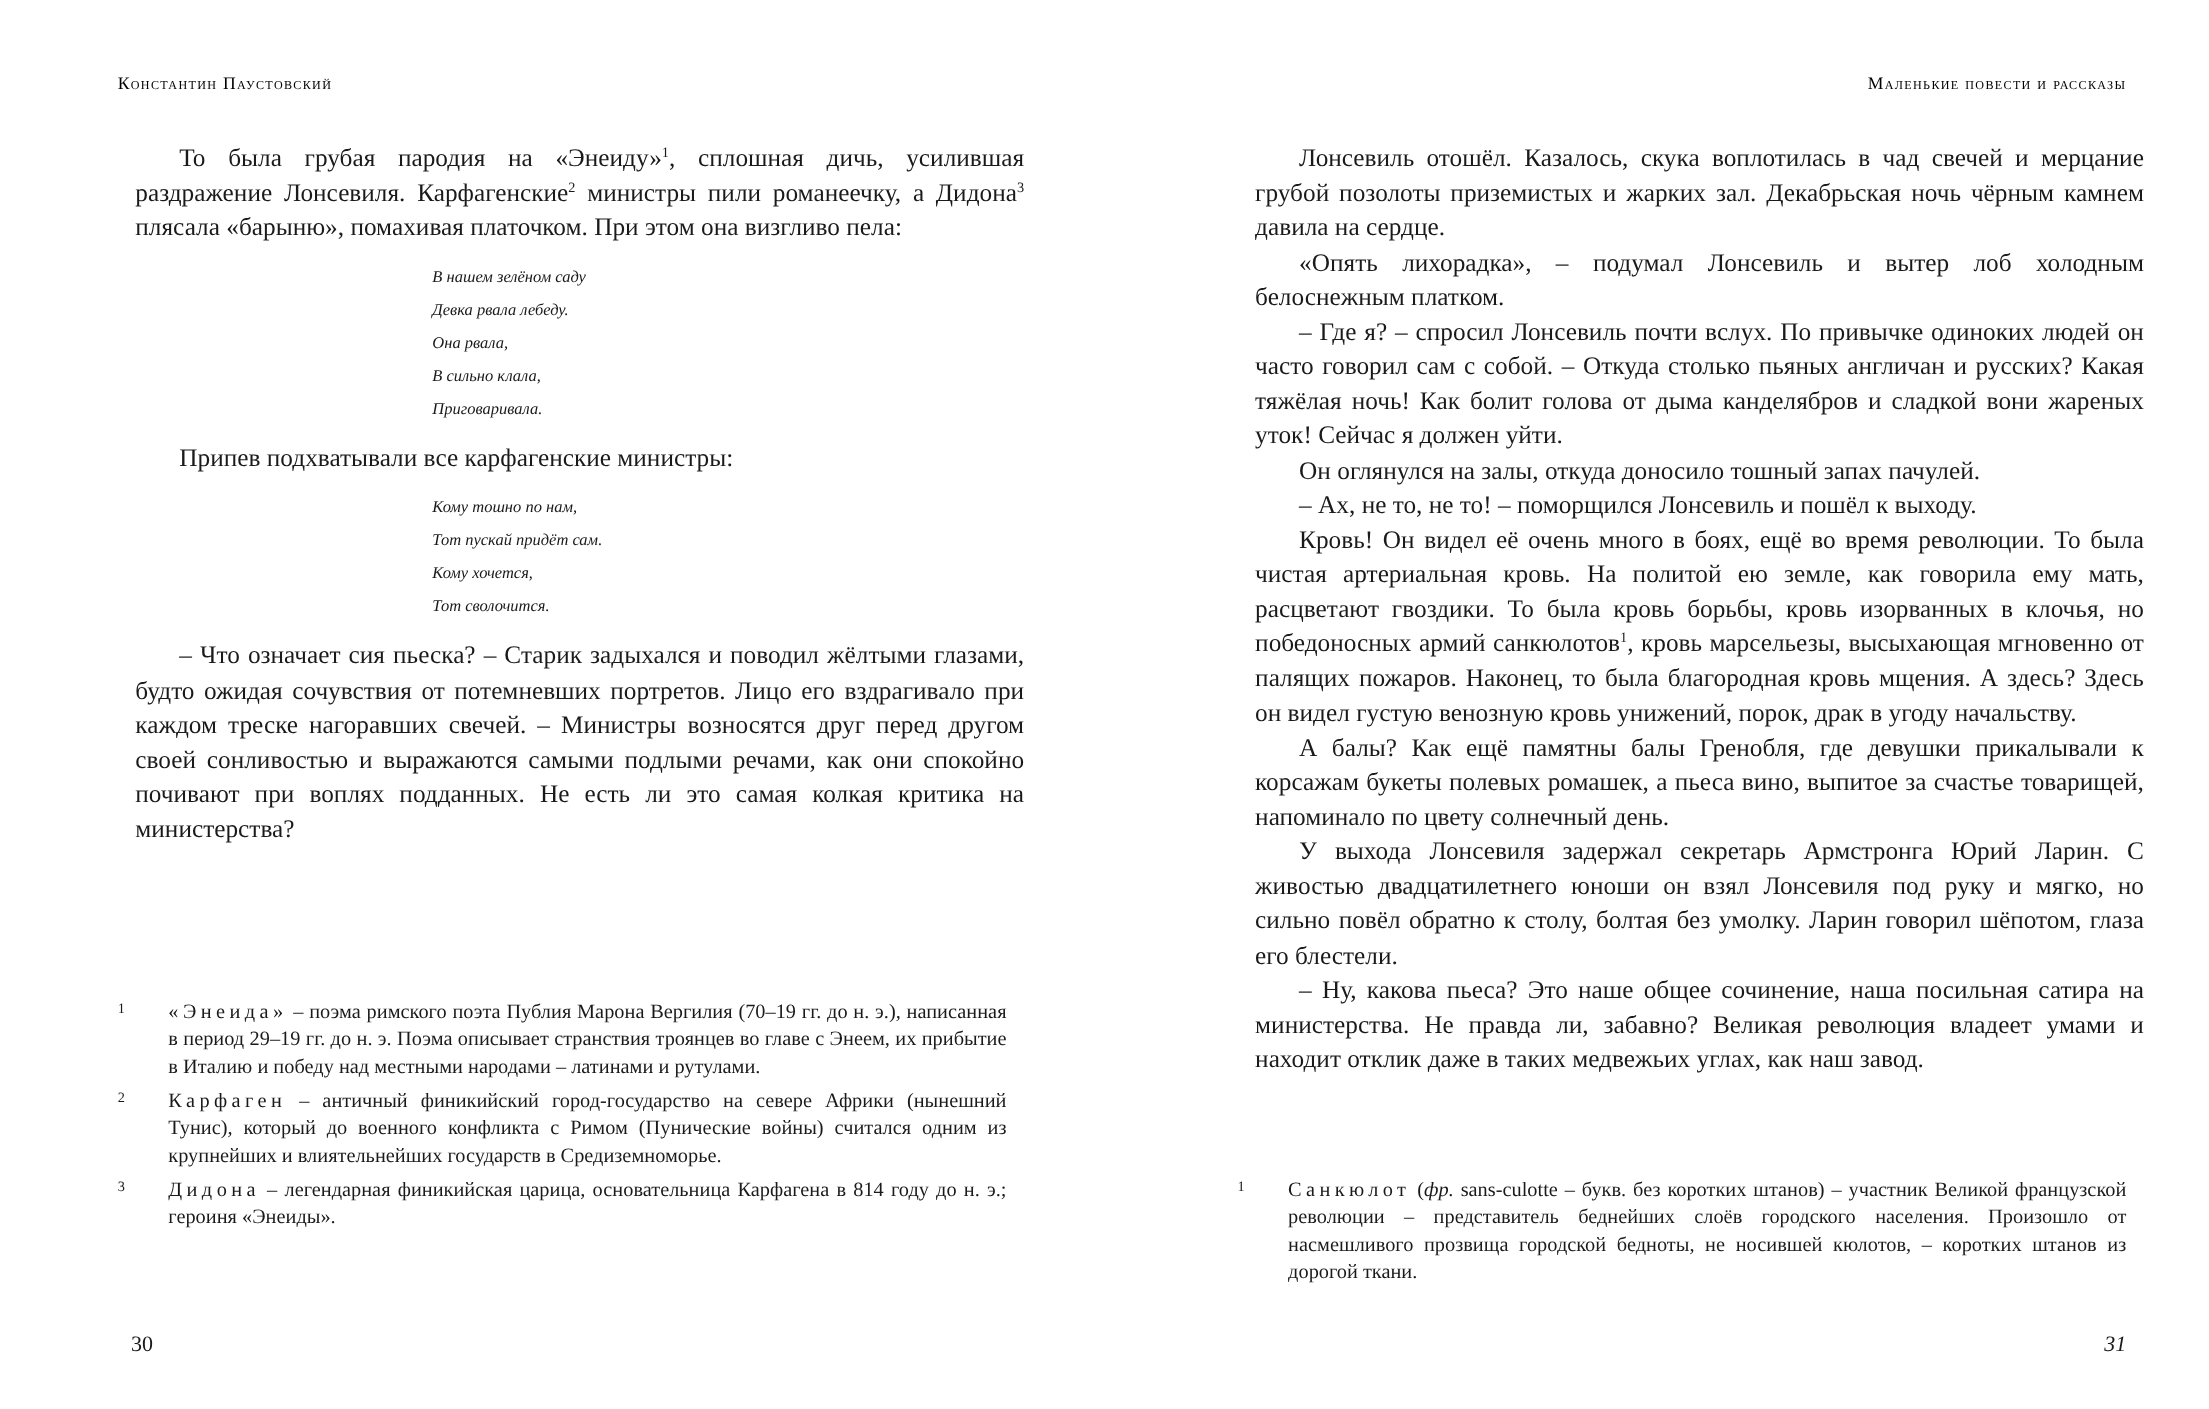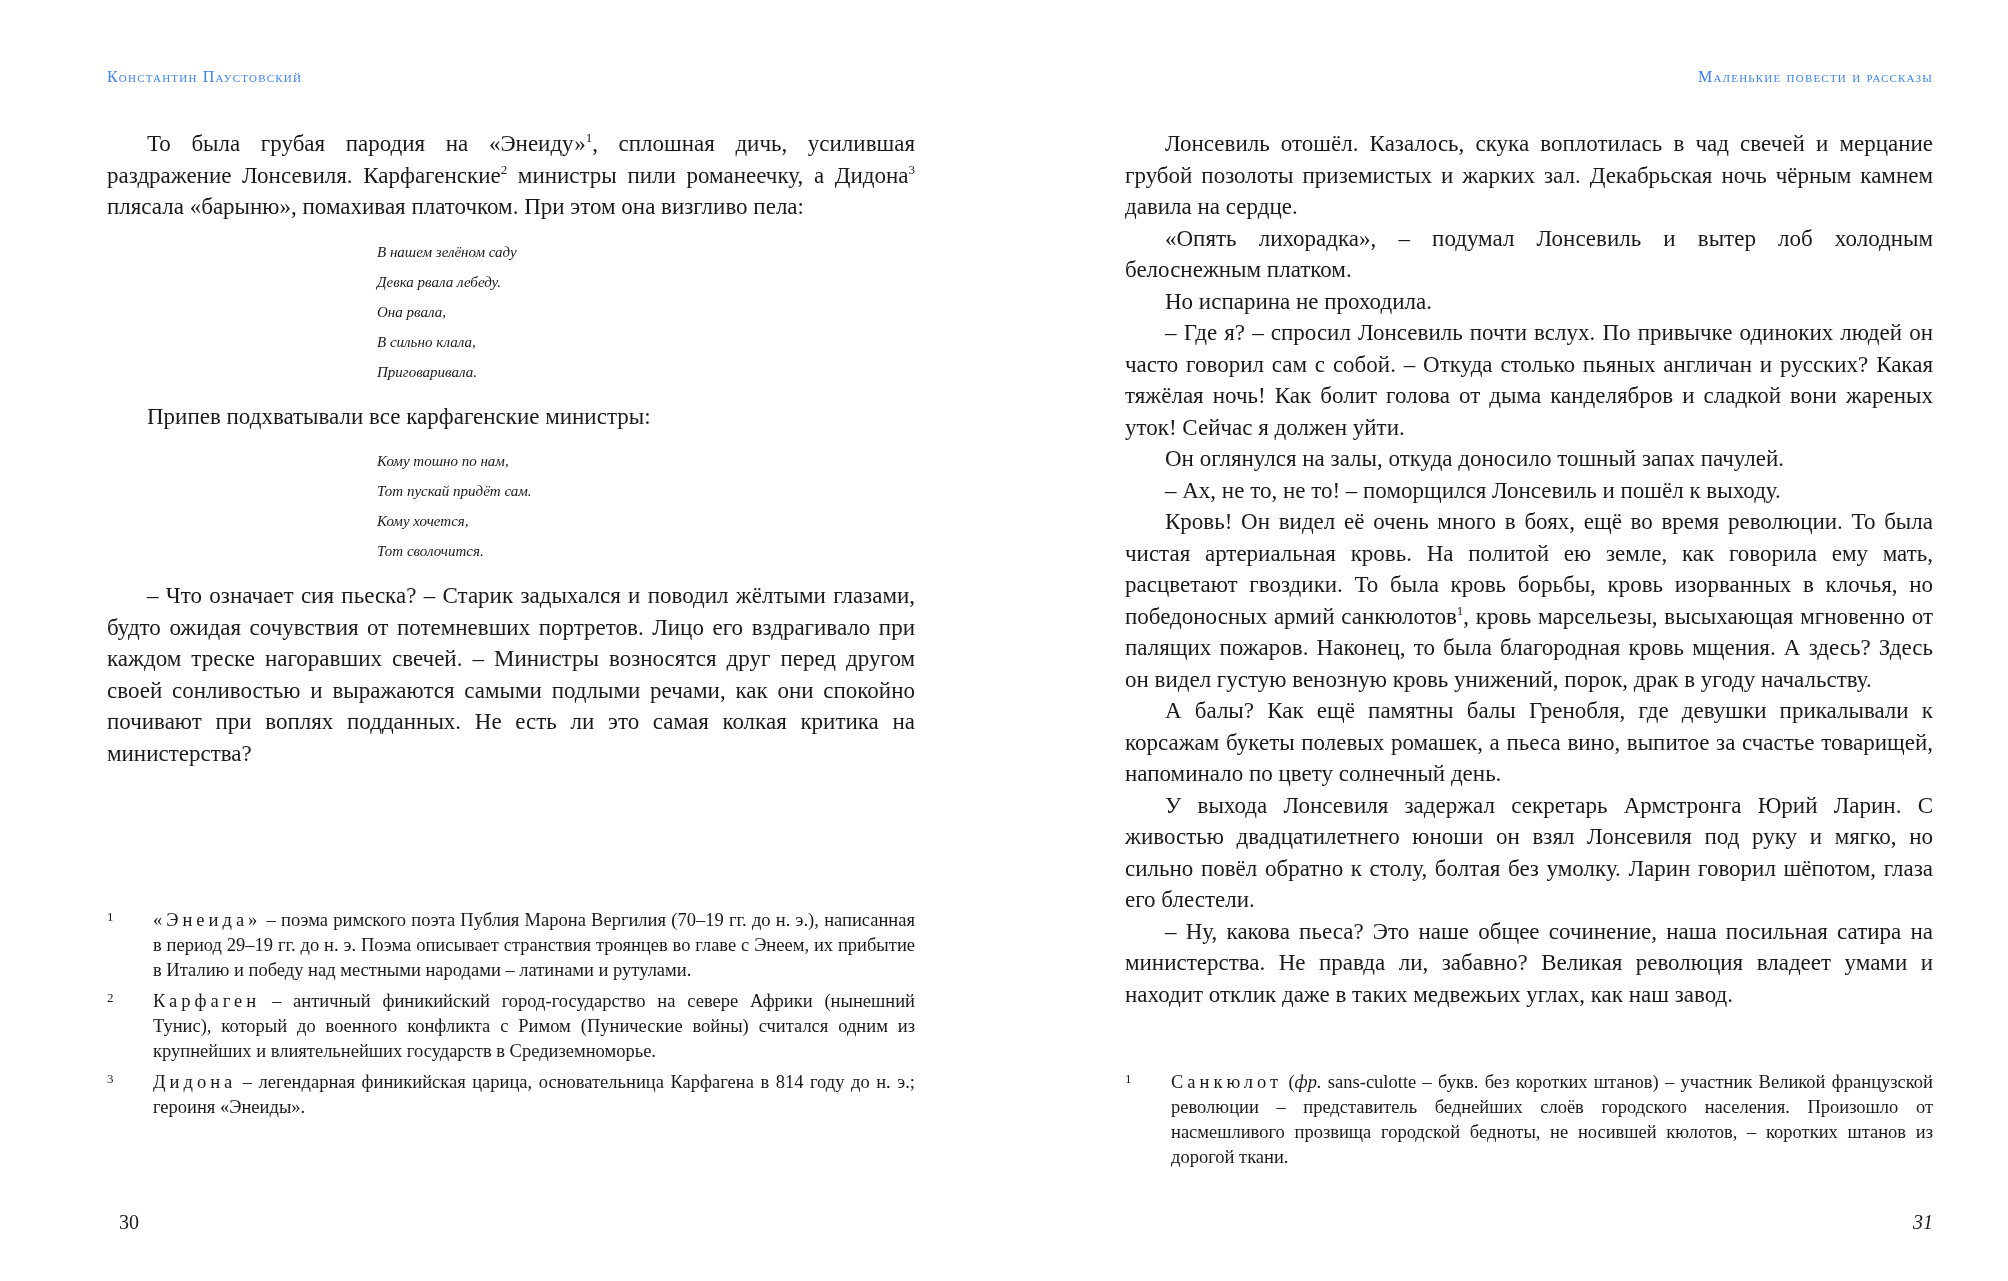--- a/index.html
+++ b/index.html
@@ -1,24 +1,24 @@
 <!DOCTYPE html>
 <html><head>
 <meta charset="utf-8">
 <style>
   html, body { margin:0; padding:0; background:#ffffff; }
   body { width:2008px; height:1281px; position:relative; overflow:hidden; color:#1a1a1a;
          font-family:"Liberation Serif","DejaVu Serif",serif; }
   .page { position:absolute; top:0; height:1281px; }
   .page.left { left:107px; width:808px; }
   .page.right { left:1125px; width:808px; }
-  .running-head { position:absolute; top:68px; font-size:16px; letter-spacing:1.2px; font-variant:small-caps; color:#3b82f6; white-space:nowrap; }
+  .running-head { position:absolute; top:68px; font-size:16px; letter-spacing:1.2px; font-variant:small-caps; color:#000000; white-space:nowrap; }
   .left .running-head { left:0; }
   .right .running-head { right:0; }
-  .body-text { position:absolute; top:128px; left:0; width:808px; font-size:23px; line-height:31.5px; text-align:justify; }
+  .body-text { position:absolute; top:128px; left:16px; width:808px; font-size:23px; line-height:31.5px; text-align:justify; }
   .body-text p { margin:0; text-indent:40px; hyphens:manual; }
   .verse { margin:14px 0 14px 270px; font-style:italic; font-size:15px; line-height:30px; }
   .verse div { white-space:nowrap; }
   .footnotes { position:absolute; left:0; width:808px; font-size:18.5px; line-height:25px; text-align:justify; }
   .left .footnotes { top:908px; }
   .right .footnotes { top:1070px; }
   .fn { position:relative; padding-left:46px; margin-bottom:6px; }
   .fn-num { position:absolute; left:0; top:-4px; font-size:13px; }
   .fn-term { letter-spacing:4px; }
   .page-number { position:absolute; top:1211px; font-size:20px; }
@@ -61,21 +61,20 @@
     </div>
   </div>
   <div class="page-number">30</div>
 </div>
 
 <div class="page right">
   <div class="running-head">Маленькие повести и рассказы</div>
   <div class="body-text">
     <p>Лонсевиль отошёл. Казалось, скука воплотилась в чад свечей и мерцание грубой позолоты приземистых и жарких зал. Декабрьская ночь чёрным камнем давила на сердце.</p>
     <p>«Опять лихорадка», – подумал Лонсевиль и вытер лоб холодным белоснежным платком.</p>
-    <p>Но испарина не проходила.</p>
     <p>– Где я? – спросил Лонсевиль почти вслух. По привычке одиноких людей он часто говорил сам с собой. – Откуда столько пьяных англичан и русских? Какая тяжёлая ночь! Как болит голова от дыма канделябров и сладкой вони жареных уток! Сейчас я должен уйти.</p>
     <p>Он оглянулся на залы, откуда доносило тошный запах пачулей.</p>
     <p>– Ах, не то, не то! – поморщился Лонсевиль и пошёл к выходу.</p>
     <p><span>Кровь! Он видел её очень много в боях, ещё во время революции. То была чистая артериальная кровь. На политой ею земле, как говорила ему мать, расцветают гвоздики. То была кровь борьбы, кровь изорванных в клочья, но победоносных армий санкюлотов</span><sup>1</sup><span>, кровь марсельезы, высыхающая мгновенно от палящих пожаров. Наконец, то была благородная кровь мщения. А здесь? Здесь он видел густую венозную кровь унижений, порок, драк в угоду начальству.</span></p>
     <p>А балы? Как ещё памятны балы Гренобля, где девушки прикалывали к корсажам букеты полевых ромашек, а пьеса вино, выпитое за счастье товарищей, напоминало по цвету солнечный день.</p>
     <p>У выхода Лонсевиля задержал секретарь Армстронга Юрий Ларин. С живостью двадцатилетнего юноши он взял Лонсевиля под руку и мягко, но сильно повёл обратно к столу, болтая без умолку. Ларин говорил шёпотом, глаза его блестели.</p>
     <p>– Ну, какова пьеса? Это наше общее сочинение, наша посильная сатира на министерства. Не правда ли, забавно? Великая революция владеет умами и находит отклик даже в таких медвежьих углах, как наш завод.</p>
   </div>
   <div class="footnotes">
     <div class="fn">

